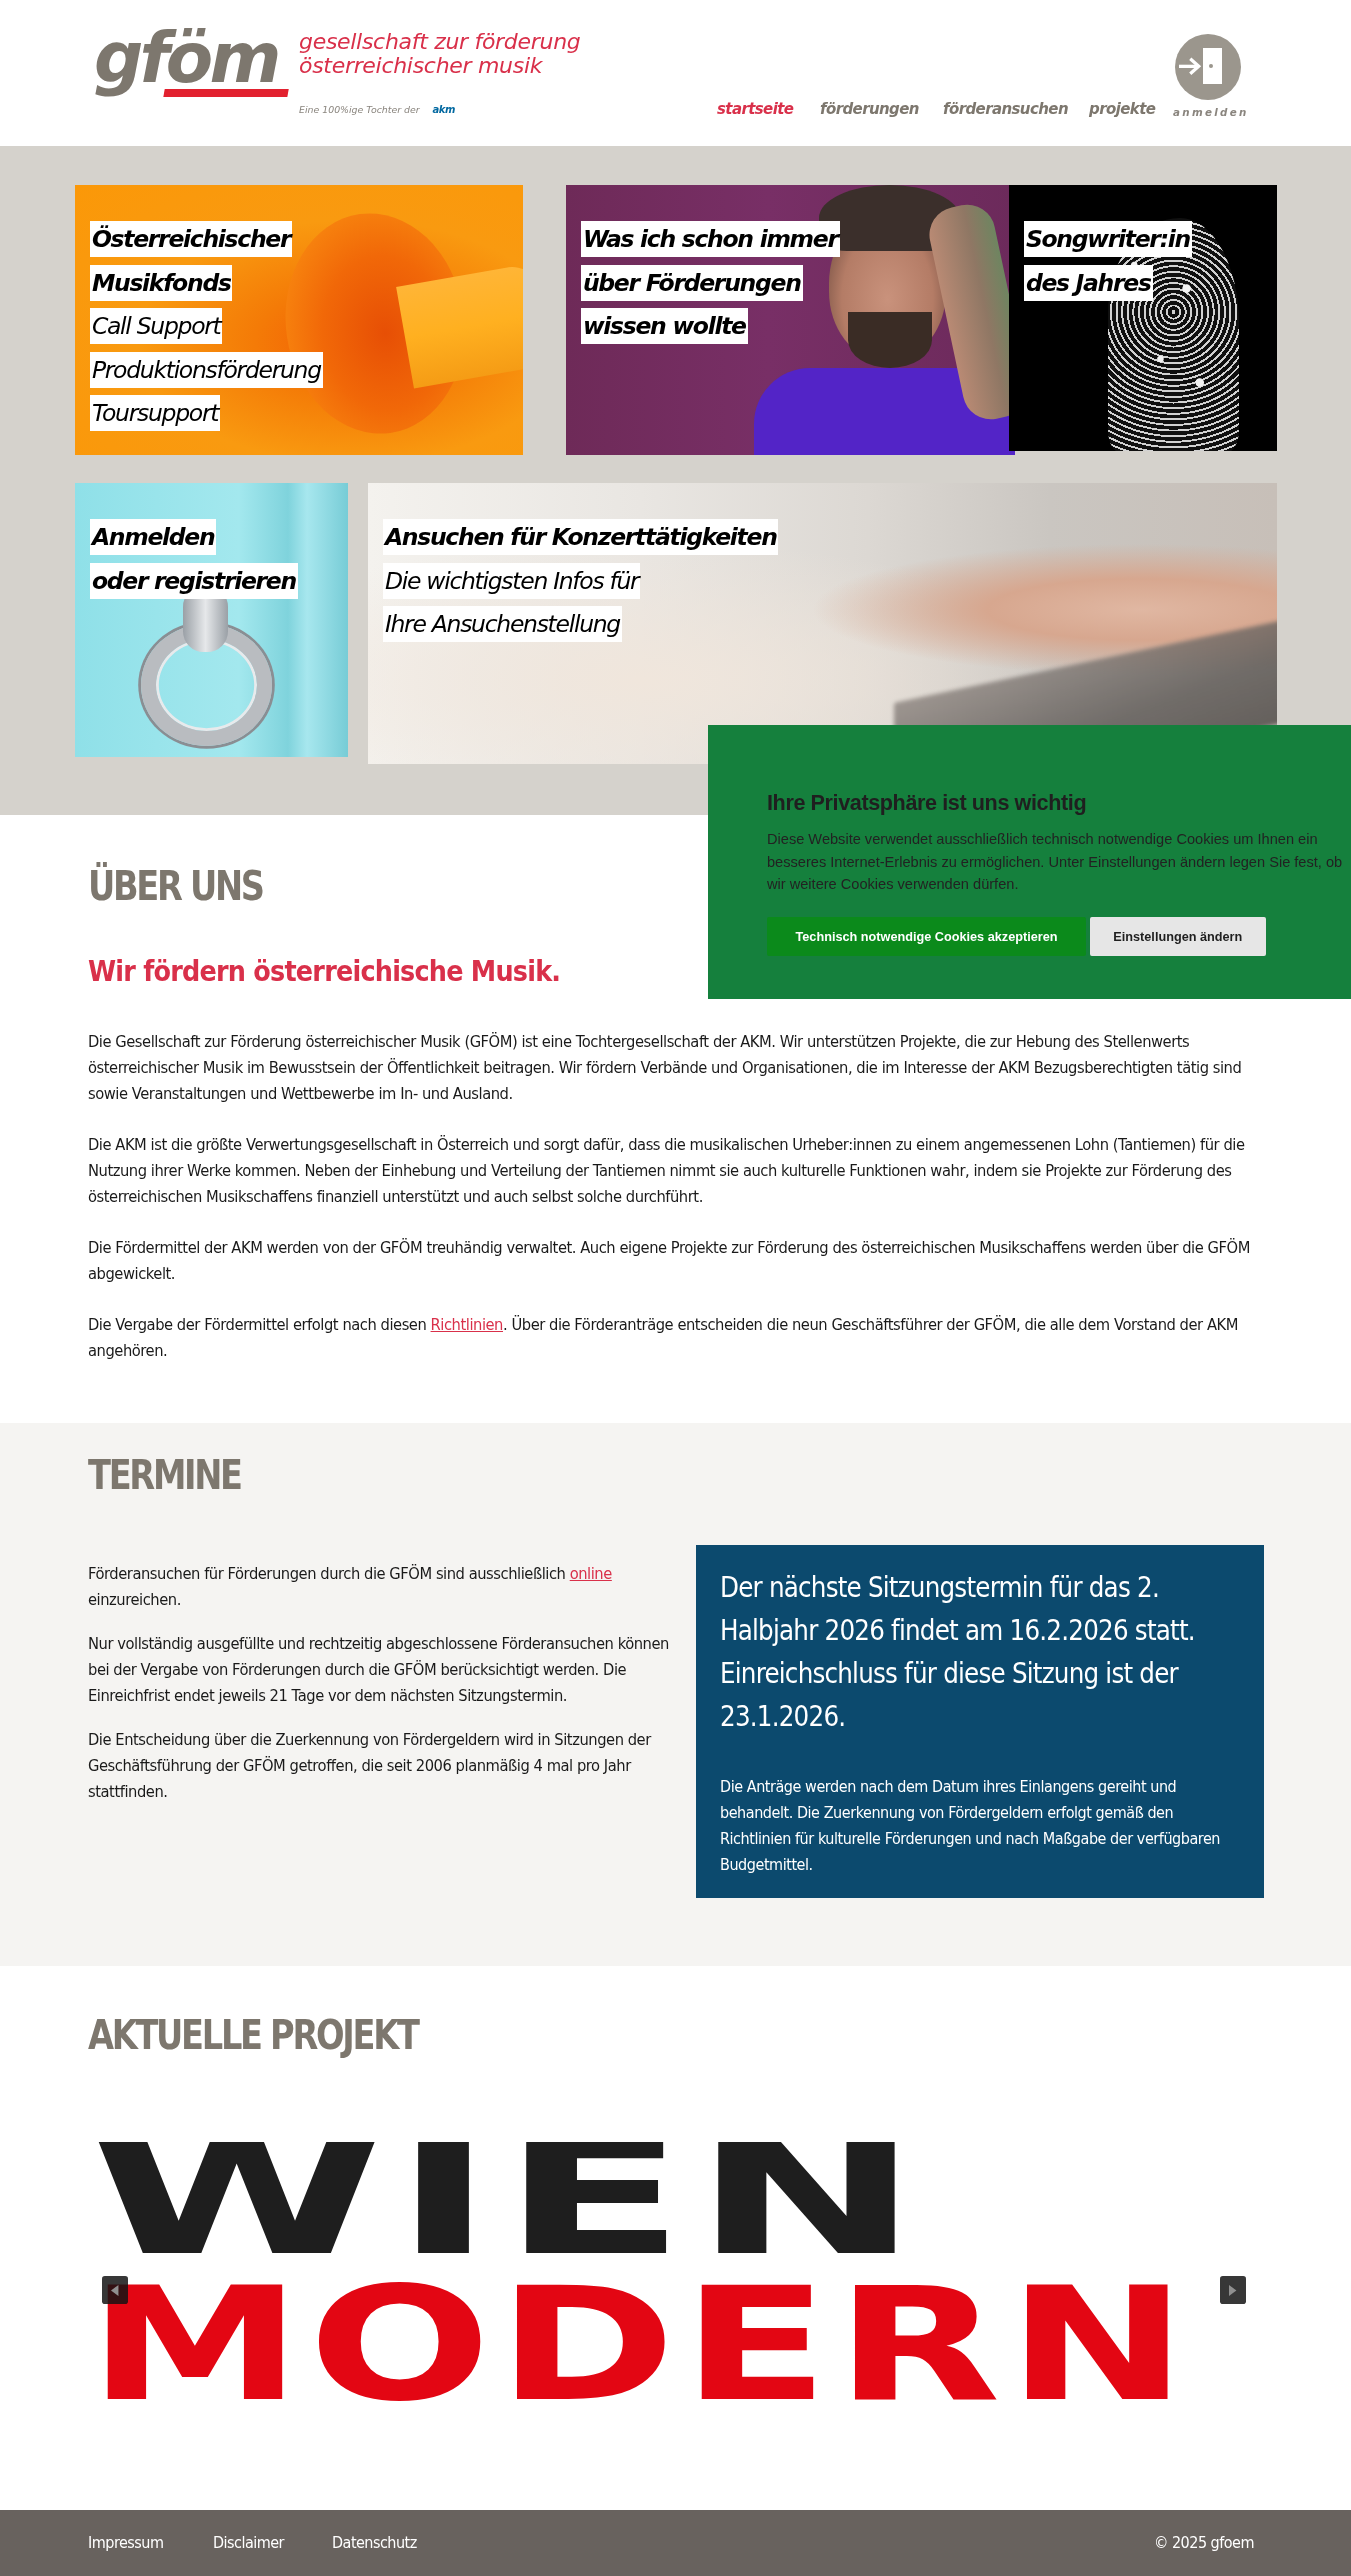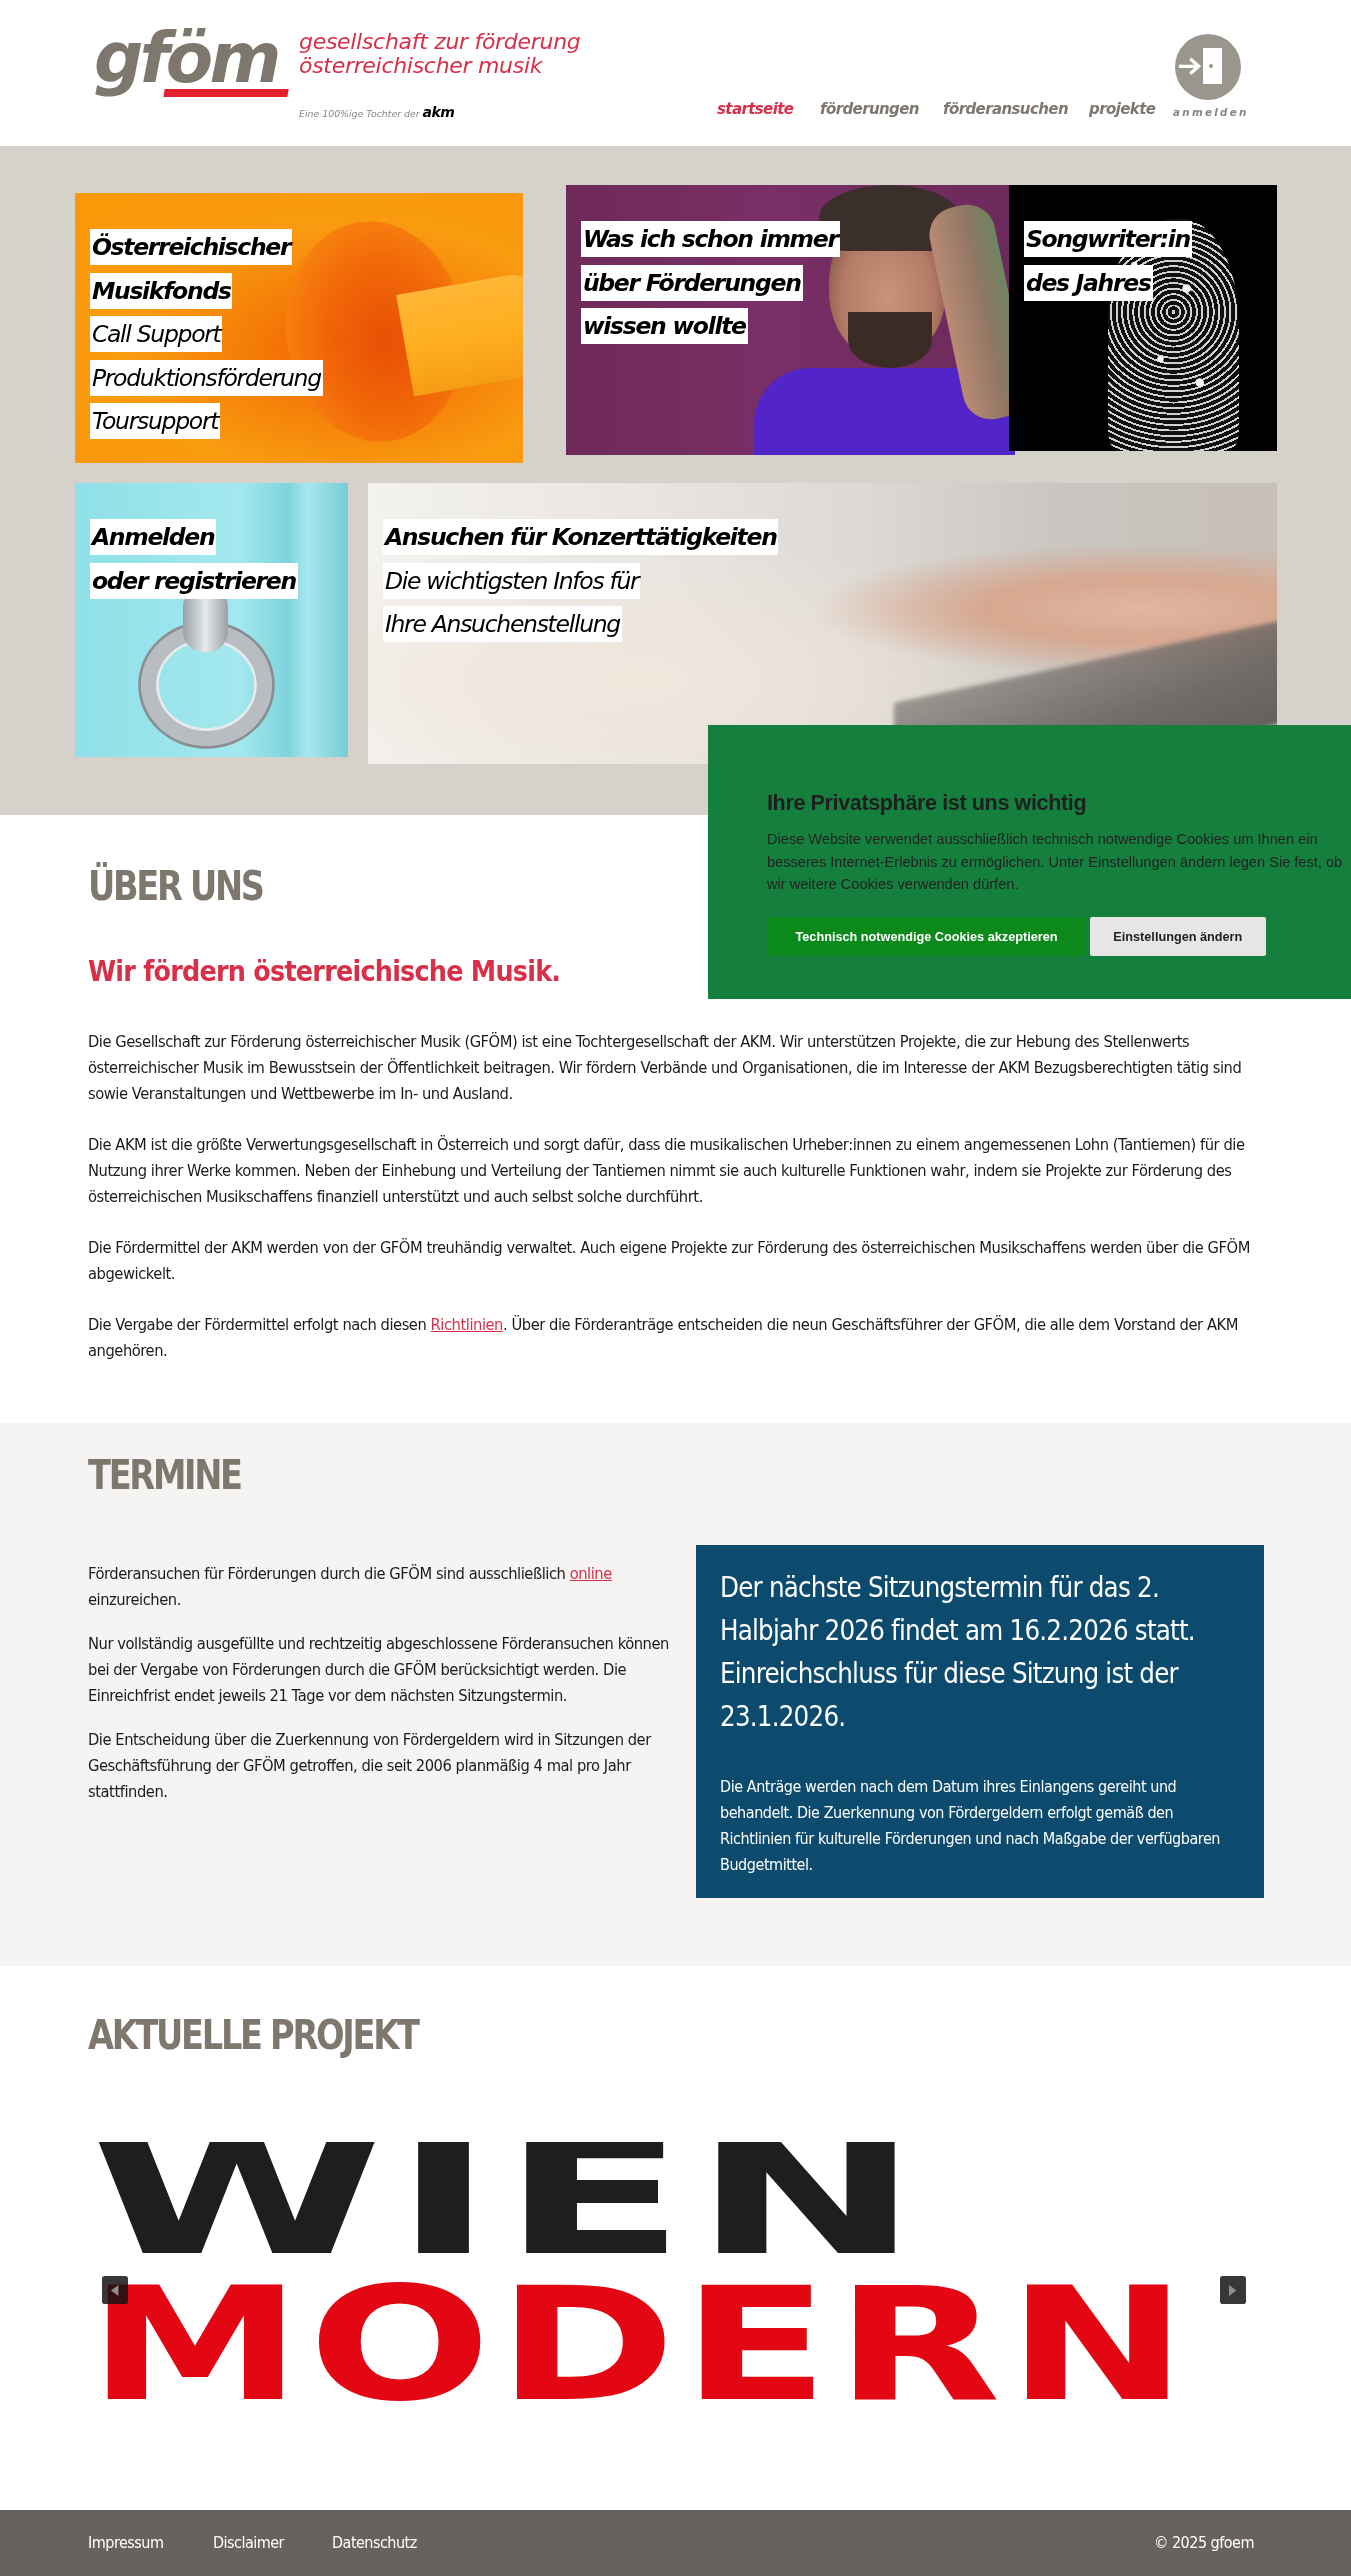--- a/index.html
+++ b/index.html
@@ -37,22 +37,22 @@
       font-family: "DejaVu Sans", sans-serif; font-style: italic;
       font-size: 22px; line-height: 23.5px; color: #d9304a;
       letter-spacing: -0.3px;
     }
     .logo-sub {
       position: absolute; left: 205px; top: 83px;
       font-family: "DejaVu Sans", sans-serif; font-style: italic;
       font-size: 9.4px; color: #8a857e;
     }
     .logo-sub .akm {
-      font-weight: bold; font-style: italic; font-size: 14px;
-      letter-spacing: -0.5px; color: #000000; margin-left: 0;
+      font-weight: bold; font-style: italic; font-size: 10px;
+      letter-spacing: -0.5px; color: #0369a1; margin-left: 10px;
     }
 
     .main-nav {
       position: absolute; top: 100px; left: 717px;
       display: flex; gap: 0;
     }
     .main-nav a {
       font-family: "DejaVu Sans", sans-serif;
       font-style: italic; font-weight: bold;
       font-size: 15px; color: #7d776e; text-decoration: none;
@@ -102,21 +102,21 @@
       font-size: 23.5px; line-height: 41px; letter-spacing: -1.3px;
       color: #000;
     }
     .tile-text span {
       display: inline-block; background: #ffffff; padding: 0 1.9px;
       line-height: 36px; margin-bottom: 5.6px;
     }
     .tile-text span.b { font-weight: bold; }
     .tile-text br { display: block; }
 
-    .tile-orange { left: 75px; top: 47px; width: 448px; height: 270px;
+    .tile-orange { left: 75px; top: 39px; width: 448px; height: 270px;
       background: radial-gradient(ellipse at 62% 58%, #f25c05 0%, #f47b07 25%, #f99a10 55%, #fb9808 100%); padding-left: 40px; }
     .megaphone {
       position: absolute; left: 211px; top: 28px; width: 178px; height: 221px;
       border-radius: 50%;
       background: radial-gradient(ellipse at 55% 55%, #e74f05 0%, #f16808 45%, #f8870f 80%, #f9911a 100%);
       transform: rotate(-8deg);
     }
     .megaphone-body {
       position: absolute; left: 329px; top: 89px; width: 141px; height: 103px;
       background: linear-gradient(180deg, #ffb536, #ffb020 50%, #f59c15);

